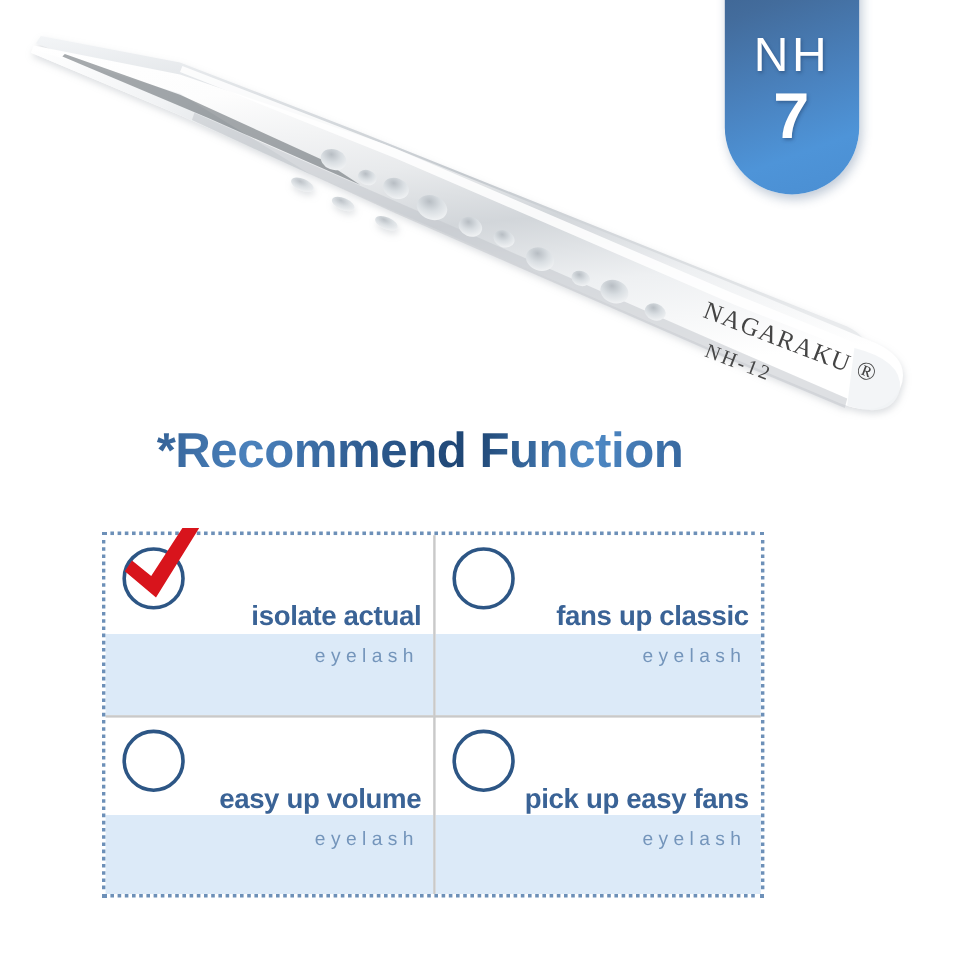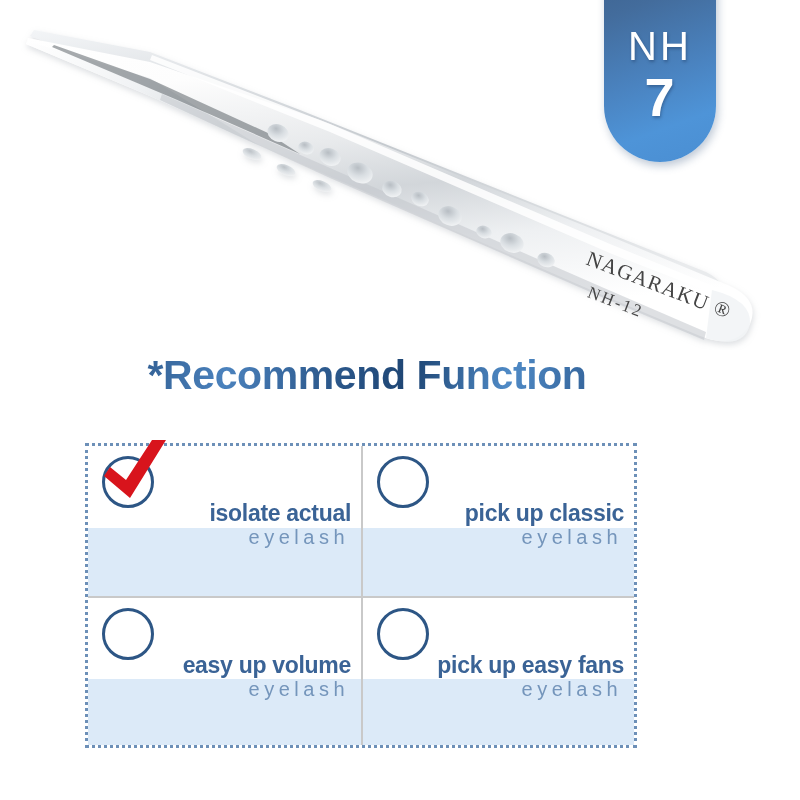--- a/index.html
+++ b/index.html
@@ -65,21 +65,21 @@
     font-size: 54px;
     font-weight: bold;
     letter-spacing: 1px;
     line-height: 1;
     text-shadow: 1px 2px 3px rgba(30,60,100,0.45);
   }
 
   
   #recommend-heading {
     position: absolute;
-    left: 17px;
+    left: 0;
     top: 352px;
     width: 700px;
     text-align: center;
     font-size: 41px;
     font-weight: bold;
     letter-spacing: -0.4px;
     background: linear-gradient(100deg, #1d3f6b 0%, #2b5587 14%, #4b82bd 30%, #2d5a8e 44%, #1e4573 56%, #4f8ac6 70%, #2e5b90 85%, #1f4576 100%);
     -webkit-background-clip: text;
     background-clip: text;
     color: transparent;
@@ -140,22 +140,22 @@
     font-size: 23px;
     font-weight: bold;
     color: #3a6396;
     letter-spacing: -0.3px;
     white-space: nowrap;
   }
 
   .fn-sub {
     position: absolute;
     right: 12px;
-    top: 80px;
-    font-size: 20px;
+    top: 93px;
+    font-size: 16px;
     color: #7495bb;
     letter-spacing: 4.5px;
     white-space: nowrap;
   }
 </style>
 </head>
 <body>
 
 <div id="stage">
 
@@ -250,21 +250,21 @@
       <div class="fn-circle"></div>
       <svg class="fn-check" viewBox="0 0 78 78">
         <path d="M 8 40 L 14 31 L 30 44 L 56 4 L 70 4 L 34 62 Z" fill="#d8141c"></path>
       </svg>
       <div class="fn-title">isolate actual</div>
       <div class="fn-sub">eyelash</div>
     </div>
 
     <div class="fn-cell col-right row-top">
       <div class="fn-circle"></div>
-      <div class="fn-title">pick up classic</div>
+      <div class="fn-title">fans up classic</div>
       <div class="fn-sub">eyelash</div>
     </div>
 
     <div class="fn-cell col-left row-bottom">
       <div class="fn-circle"></div>
       <div class="fn-title">easy up volume</div>
       <div class="fn-sub">eyelash</div>
     </div>
 
     <div class="fn-cell col-right row-bottom">

